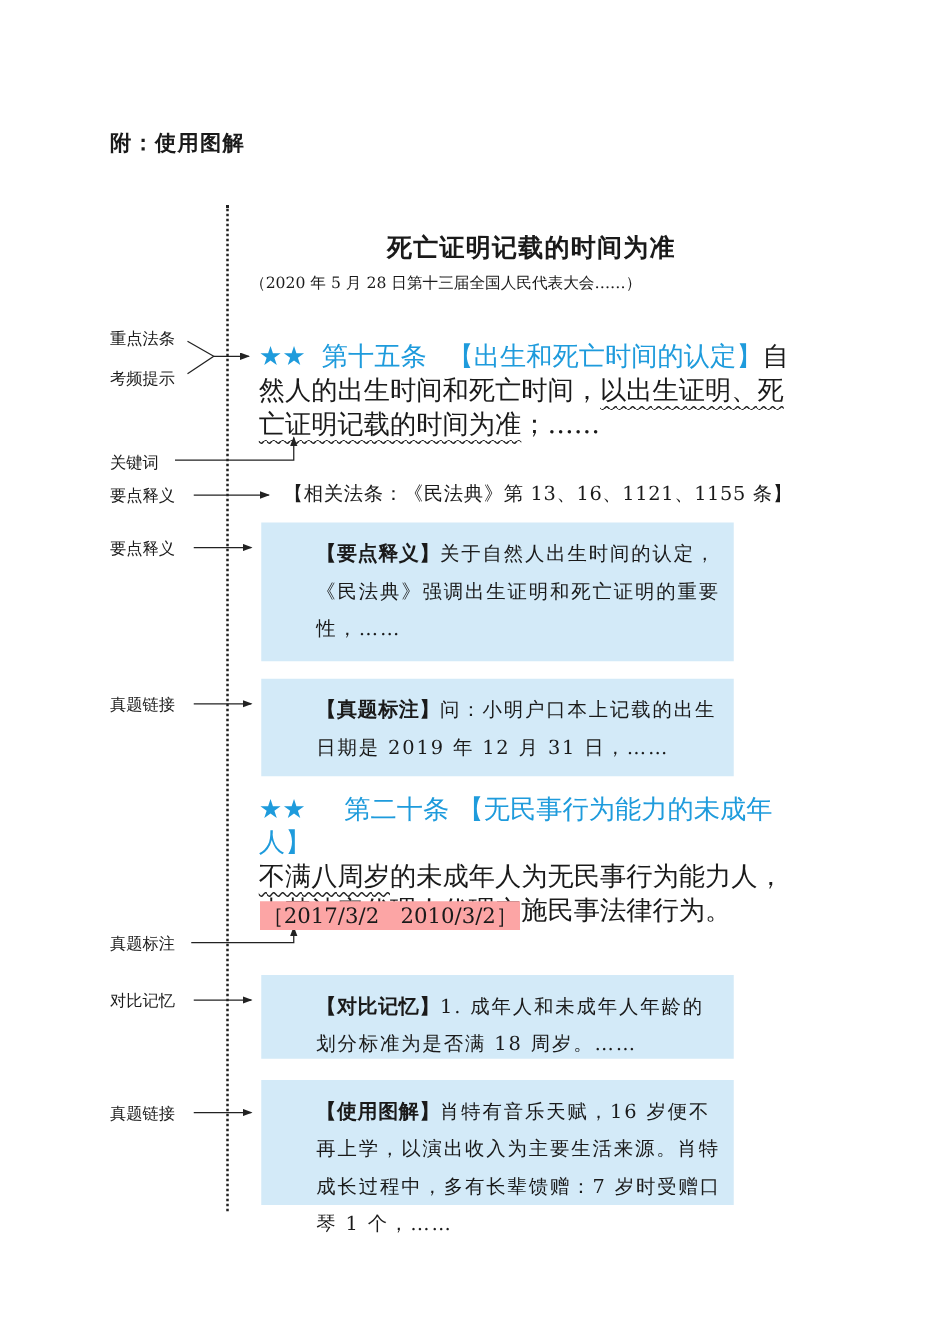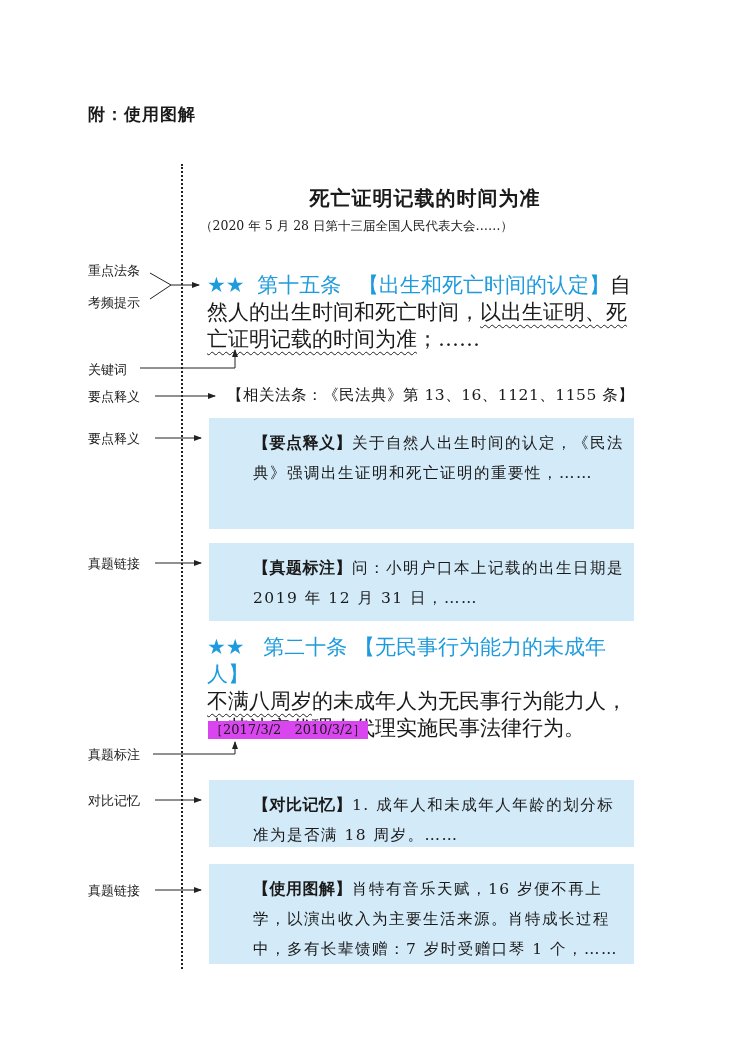--- a/index.html
+++ b/index.html
@@ -7,25 +7,25 @@
          font-family: "DejaVu Serif", "Liberation Serif", serif; color:#1a1a1a; }
   .abs { position:absolute; }
   .heading { left:88px; top:103px; font-family:"DejaVu Sans","Liberation Sans",sans-serif; font-weight:bold; font-size:17px; letter-spacing:1px; }
   .vline { left:181px; top:164px; height:805px; border-left:2px dotted #222; width:0; }
   .title { left:200px; width:450px; top:185px; text-align:center; font-family:"DejaVu Sans","Liberation Sans",sans-serif; font-weight:bold; font-size:20px; letter-spacing:1px; }
   .subtitle { left:200px; width:450px; top:218px; text-align:left; font-size:12.5px; }
   .label { left:88px; font-size:13px; font-family:Liberation Serif, serif; white-space:nowrap; }
   .blue { color:#1e9bdc; font-family:"DejaVu Sans","Liberation Sans",sans-serif; }
   .article { left:207px; width:430px; font-size:21px; line-height:27px; }
   .wavy { text-decoration: underline wavy #222; text-decoration-thickness:1px; text-underline-offset:5px; }
-  .box { left:209px; width:425px; background:#d3eaf8; font-size:15.5px; line-height:30px; box-sizing:border-box; padding:10px 10px 10px 10px; letter-spacing:1.5px; }
+  .box { left:209px; width:378px; background:#d3eaf8; font-size:15.5px; line-height:30px; box-sizing:border-box; padding:10px 10px 10px 10px; letter-spacing:1.5px; }
   .box b { font-family:"DejaVu Sans","Liberation Sans",sans-serif; font-size:16px; letter-spacing:0.5px; }
   .indent { padding-left:34px; }
   .related { left:227px; top:385px; font-size:15.5px; letter-spacing:0.5px; white-space:nowrap; }
-  .anno { left:208px; top:721px; font-size:13px; background:#d946ef; padding:0 2px; white-space:nowrap; }
+  .anno { left:208px; top:721px; font-size:17px; background:#fca5a5; padding:0 2px; white-space:nowrap; }
   svg.arrows { position:absolute; left:0; top:0; }
 </style>
 </head>
 <body>
 
 <div class="abs heading">附：使用图解</div>
 <div class="abs vline"></div>
 
 <div class="abs title">死亡证明记载的时间为准</div>
 <div class="abs subtitle">（2020 年 5 月 28 日第十三届全国人民代表大会……）</div>
@@ -70,21 +70,21 @@
 <div class="abs box" style="top:418px; height:111px">
   <div class="indent"><b>【要点释义】</b><span>关于自然人出生时间的认定，《民法典》强调出生证明和死亡证明的重要性，……</span></div>
 </div>
 
 <div class="abs box" style="top:543px; height:78px">
   <div class="indent"><b>【真题标注】</b><span>问：小明户口本上记载的出生日期是 2019 年 12 月 31 日，……</span></div>
 </div>
 
 <div class="abs article" style="top:634px">
   <span class="blue">★★</span>
-  <span class="blue" style="margin-left:12px">第二十条</span>
+  <span class="blue" style="margin-left:24px">第二十条</span>
   <span class="blue" style="margin-left:0">【无民事行为能力的未成年人】</span><br>
   <span class="wavy">不满八周岁</span><span>的未成年人为无民事行为能力人，由其法定代理人代理实施民事法律行为。</span>
 </div>
 
 <div class="abs anno">［2017/3/2　2010/3/2］</div>
 
 <div class="abs box" style="top:780px; height:67px">
   <div class="indent"><b>【对比记忆】</b><span>1. 成年人和未成年人年龄的划分标准为是否满 18 周岁。……</span></div>
 </div>
 

